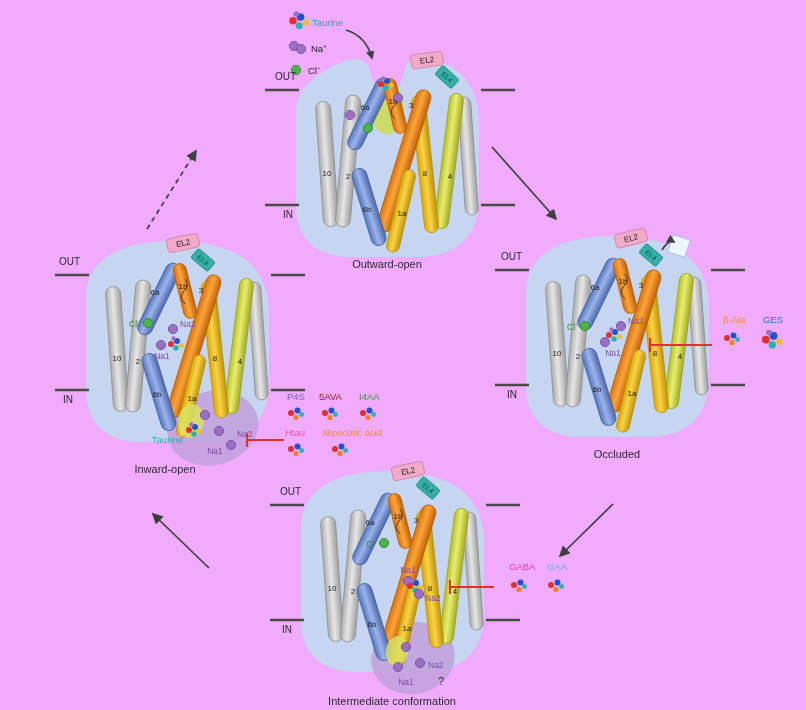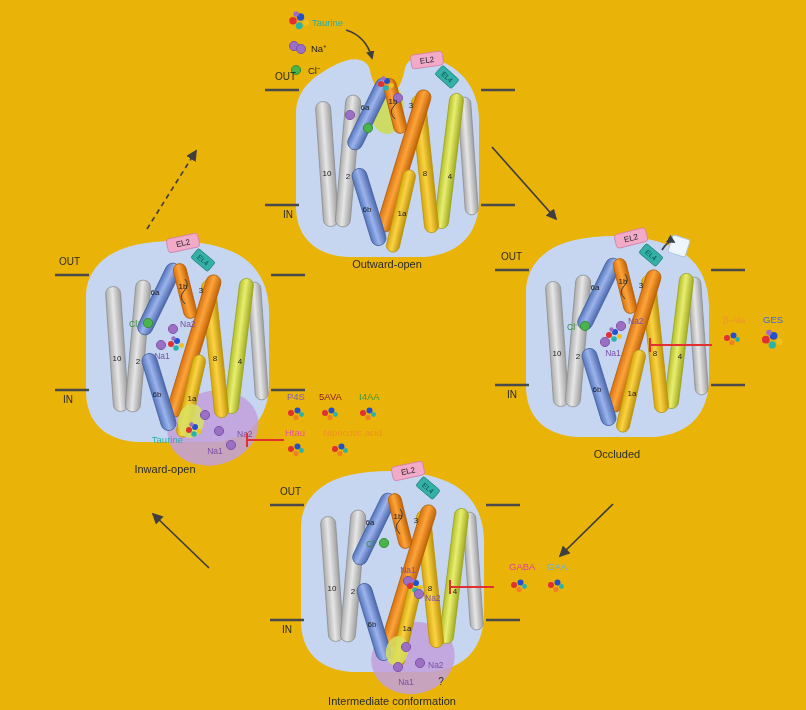--- a/index.html
+++ b/index.html
@@ -1,16 +1,16 @@
 <!DOCTYPE html>
 <html><head>
 <meta charset="utf-8">
 <style>
   html,body{margin:0;padding:0;background:#ffffff;}
-  .fig{position:relative;width:806px;height:710px;font-family:"Liberation Sans",sans-serif;background:#eab308;overflow:hidden;}
+  .fig{position:relative;width:806px;height:710px;font-family:"Liberation Sans",sans-serif;background:#f0abfc;overflow:hidden;}
   svg text{font-family:"Liberation Sans",sans-serif;}
   .t11{font-size:11px;fill:#2b2b2b;}
   .t10{font-size:10px;fill:#2b2b2b;}
   .t9{font-size:9.5px;}
   .t85{font-size:8.5px;}
   .t8{font-size:8px;fill:#1d1d1d;}
   .t7{font-size:7px;}
   .mem{stroke:#4a4a4a;stroke-width:2.4;}
   .blob{fill:#c6d6f0;}
   .pblob{fill:#c2a0dd;opacity:0.85;}

